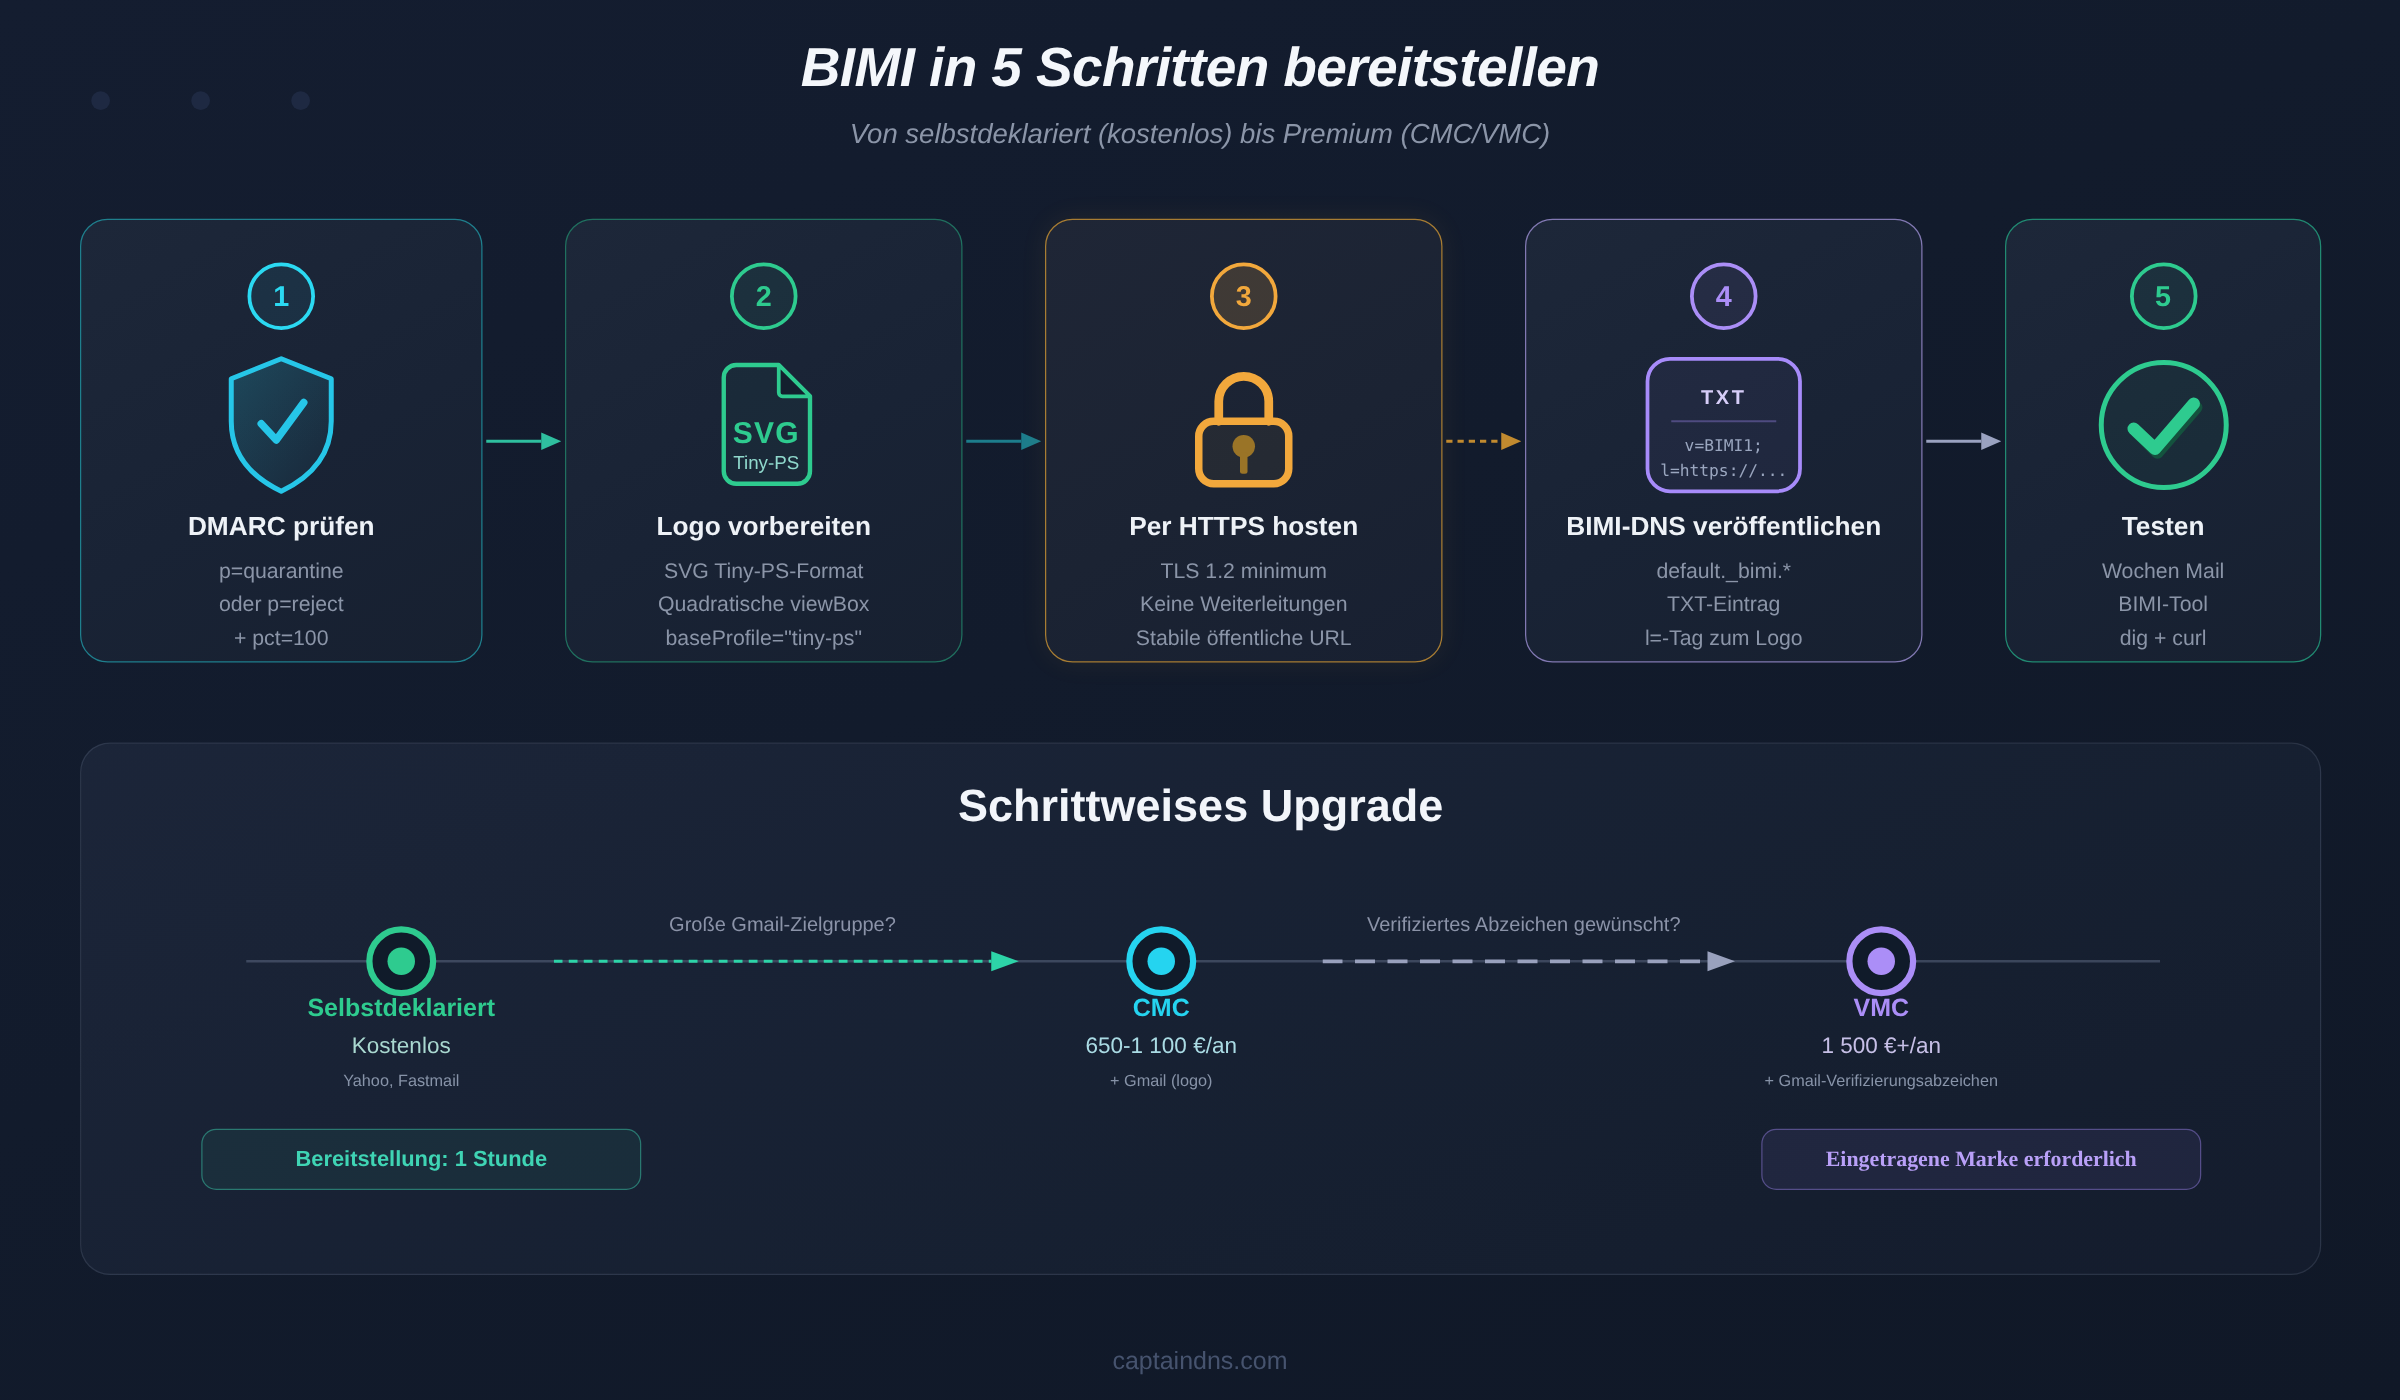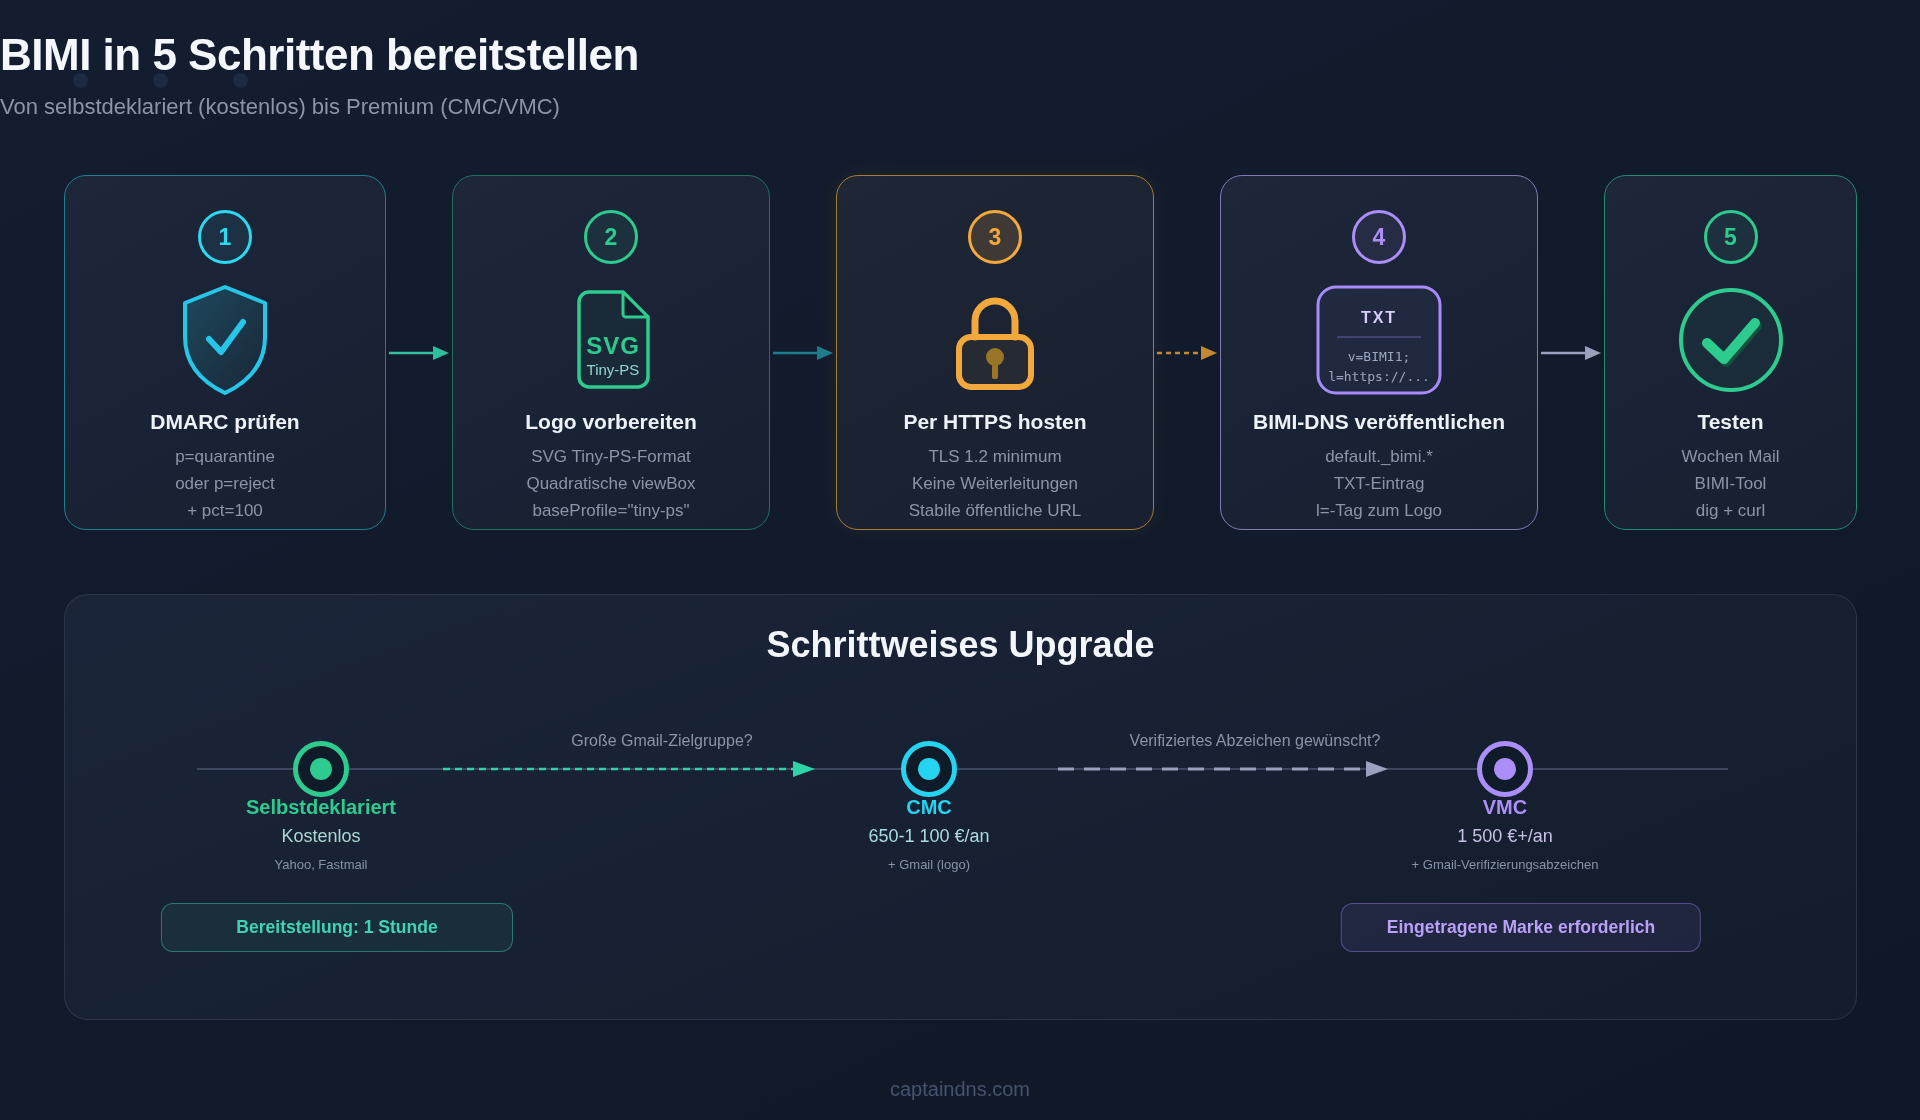--- a/index.html
+++ b/index.html
@@ -5,21 +5,21 @@
   * { margin:0; padding:0; box-sizing:border-box; }
   html,body { background:#0e1624; }
   body { font-family:"Liberation Sans","DejaVu Sans",sans-serif; }
   .canvas { position:relative; width:1920px; height:1120px; overflow:hidden;
             background:linear-gradient(155deg,#141d30 0%,#121b2c 45%,#101827 100%); }
 
   
   .deco-dot { position:absolute; width:15px; height:15px; border-radius:50%; background:#1e2942; }
 
   
-  .header { position:absolute; top:30px; left:0; width:100%; text-align:left; }
+  .header { position:absolute; top:30px; left:0; width:100%; text-align:center;font-style:italic; }
   .header h1 { font-size:44px; font-weight:700; color:#f4f7fb; letter-spacing:-0.5px; }
   .header p { margin-top:14px; font-size:22px; color:#8b95a8; }
 
   
   .steps { position:absolute; top:175px; left:64px; width:1793px; height:355px; display:flex; }
   .card { border-radius:22px; padding-top:20px; position:relative;
           background:linear-gradient(150deg,#1d2739 0%,#192335 55%,#172030 100%); }
   .card-w { width:318px; }
   .card-dmarc { width:322px; border:1.5px solid #1f7f8d; }
   .card-logo  { border:1.5px solid #20705f; }
@@ -44,21 +44,21 @@
   
   .panel { position:absolute; top:594px; left:64px; width:1793px; height:426px; border-radius:24px;
            border:1.5px solid rgba(148,163,184,0.16);
            background:linear-gradient(160deg,rgba(40,51,73,0.42),rgba(26,35,53,0.42)); }
   .panel-title { text-align:center; font-size:36px; font-weight:700; color:#f2f5fa; margin-top:29px; }
   .panel-sub { text-align:center; font-size:18px; color:#8b95a8; margin-top:9px; }
 
   .timeline { position:absolute; left:0; top:0; width:100%; height:100%; }
   .base-line { position:absolute; left:132px; top:173px; width:1531px; height:2px; background:rgba(121,134,163,0.38); }
   .tl-arrow { position:absolute; top:163px; }
-  .q-label { position:absolute; top:137px; transform:translateX(-50%); font-size:16px; color:#8b93a8; white-space:nowrap;margin-left:36px; }
+  .q-label { position:absolute; top:137px; transform:translateX(-50%); font-size:16px; color:#8b93a8; white-space:nowrap; }
 
   .ms-circle { position:absolute; top:146px; width:56px; height:56px; border-radius:50%;
                border:5px solid; background:#101b2a; display:flex; align-items:center; justify-content:center; }
   .ms-circle .dot { width:22px; height:22px; border-radius:50%; }
   .ms-green  { border-color:#2ecb8f; } .ms-green  .dot { background:#2ecb8f; }
   .ms-cyan   { border-color:#25d4f0; } .ms-cyan   .dot { background:#25d4f0; }
   .ms-purple { border-color:#ab8ef7; } .ms-purple .dot { background:#ab8ef7; }
 
   .ms-info { position:absolute; top:198px; width:470px; transform:translateX(-50%); text-align:center; }
   .ms-name { font-size:20px; font-weight:700; line-height:28px; }
@@ -253,18 +253,18 @@
       </div>
 
       <div class="ms-circle ms-purple" style="left:1412px;">
         <span class="dot"></span>
       </div>
       <div class="ms-info" style="left:1440px;">
         <div class="ms-name n-purple">VMC</div>
         <div class="ms-price p-purple">1 500 €+/an</div>
         <div class="ms-note">+ Gmail-Verifizierungsabzeichen</div>
       </div>
-      <div class="badge badge-purple" style="left:1456px;">Eingetragene Marke erforderlich</div>
+      <div class="badge badge-purple" style="left:1520px;font-family:Liberation Serif, serif;">Eingetragene Marke erforderlich</div>
     </div>
   </div>
 
   <div class="footer">captaindns.com</div>
 </div>
 
 </body></html>

